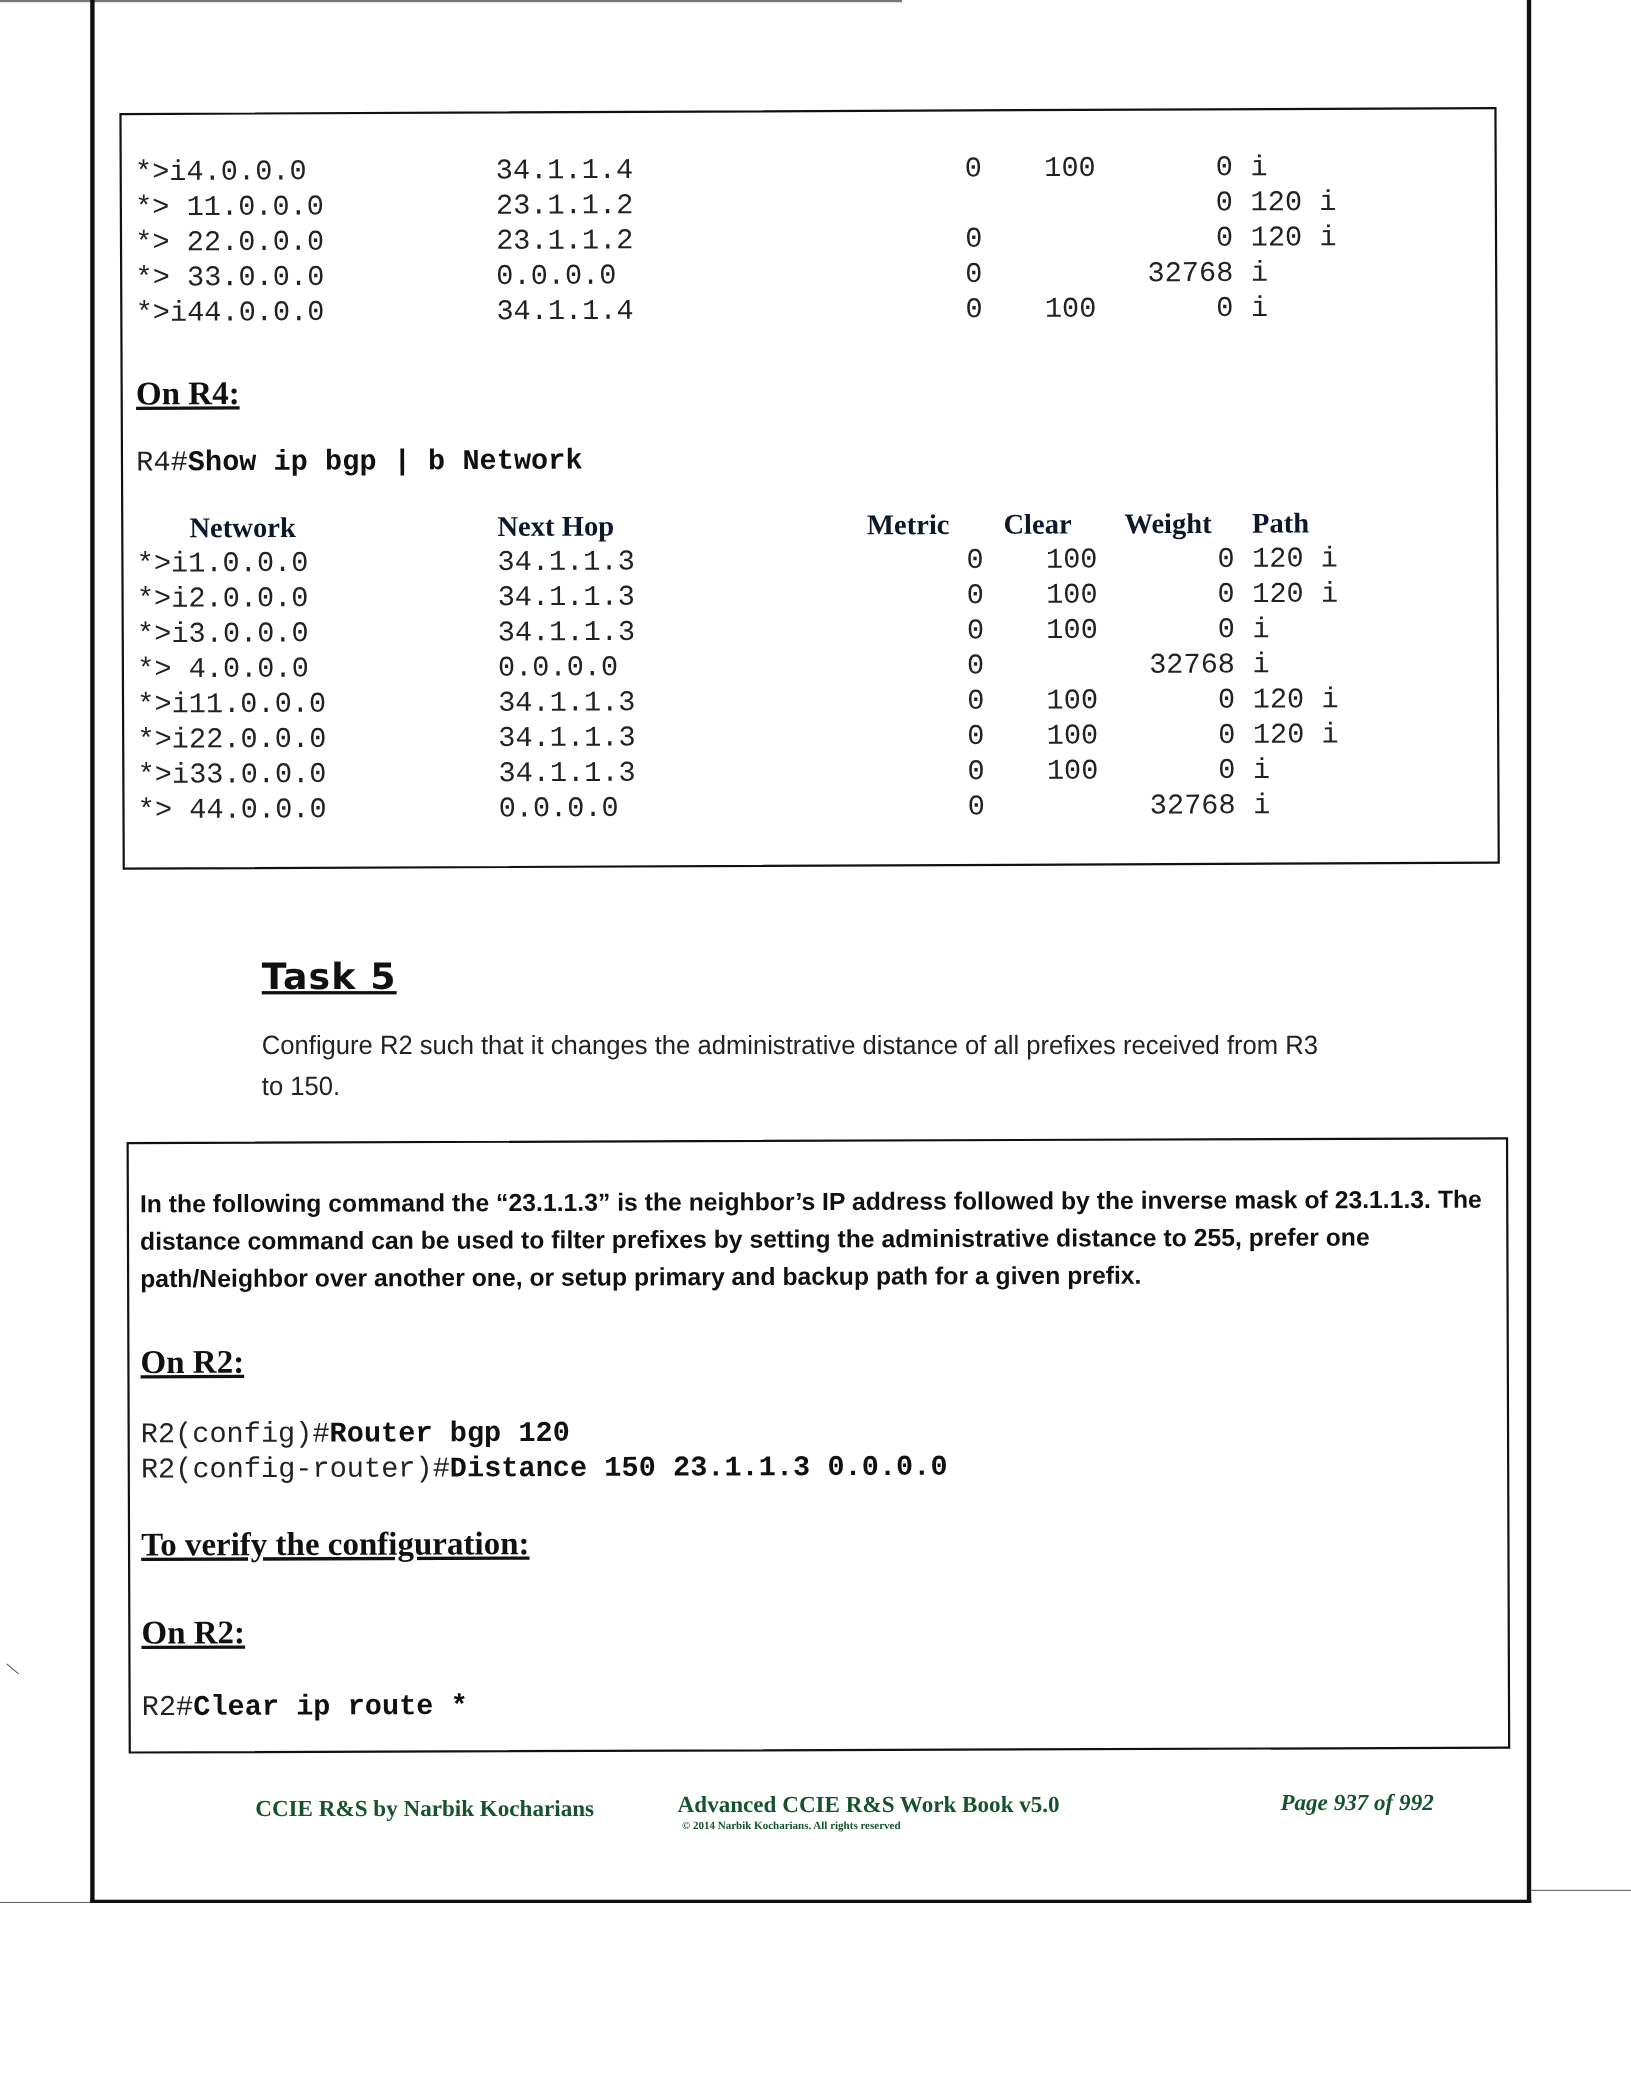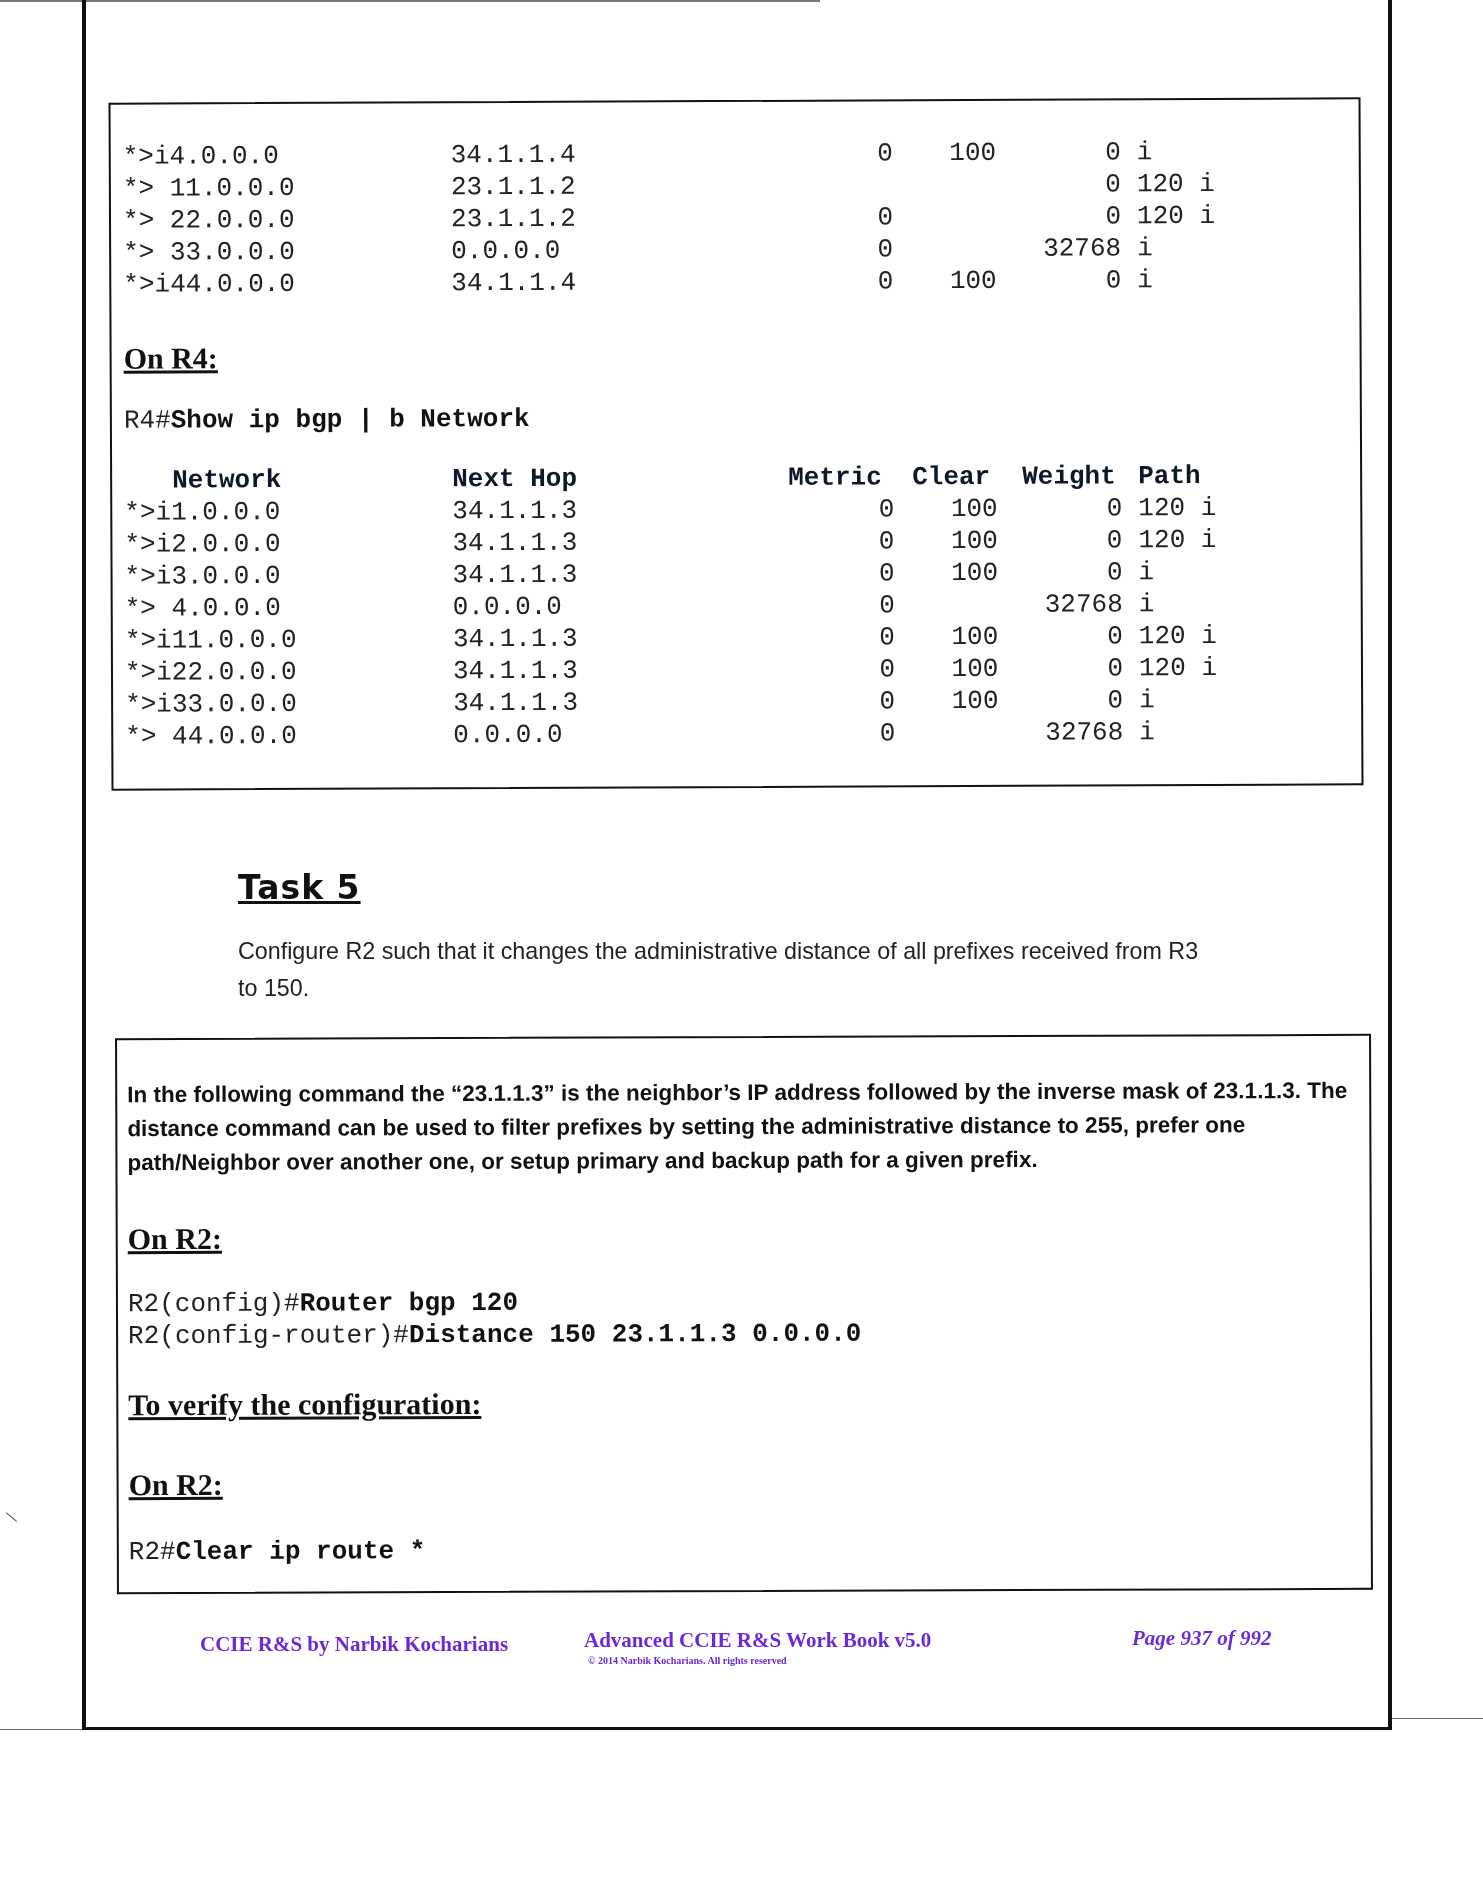--- a/index.html
+++ b/index.html
@@ -29,21 +29,21 @@
   .c-wgt { left: 900px; width: 110px; text-align: right; }
   .c-path { left: 1026px; }
 
   .serif-heading { position: absolute; font-family: "Liberation Serif", "DejaVu Serif", serif; font-weight: bold; font-size: 30px; text-decoration: underline; color: #111; }
   .cmd-line { position: absolute; left: 12px; }
 
   .task-title { position: absolute; left: 238px; top: 868px; font-family: "DejaVu Sans", sans-serif; font-weight: bold; font-size: 33px; text-decoration: underline; letter-spacing: 1px; color: #111; }
   .task-desc { position: absolute; left: 238px; top: 932px; width: 1000px; font-family: "Liberation Sans", sans-serif; font-size: 24px; line-height: 37px; color: #222; transform: scaleX(0.97); transform-origin: left; }
   .note-text { position: absolute; left: 10px; top: 38px; width: 1230px; font-family: "Liberation Sans", sans-serif; font-weight: bold; font-size: 22.5px; line-height: 34px; color: #111; }
 
-  .footer { position: absolute; font-family: "Liberation Serif", "DejaVu Serif", serif; font-weight: bold; color: #6d28d9; }
+  .footer { position: absolute; font-family: "Liberation Serif", "DejaVu Serif", serif; font-weight: bold; color: #14532d; margin-left: 32px; }
   .footer-author { left: 200px; top: 1632px; font-size: 21px; }
   .footer-book { left: 584px; top: 1628px; font-size: 21px; font-weight: bold; }
   .footer-copy { left: 588px; top: 1655px; font-size: 10px; }
   .footer-page { left: 1132px; top: 1626px; font-size: 21px; font-style: italic; }
 </style>
 </head>
 <body>
 
 <div class="top-scan-line"></div>
 <div class="bottom-left-scan"></div>
@@ -94,21 +94,21 @@
       <span class="cell c-wgt">0</span>
       <span class="cell c-path">i</span>
     </div>
   </div>
 
   <div class="serif-heading" style="left:12px; top:238px;font-family:Liberation Serif, serif;">On R4:</div>
 
   <div class="cmd-line" style="top:300px;"><span>R4#</span><b>Show ip bgp | b Network</b></div>
 
   <div>
-    <div class="row" style="top:360px; font-weight:bold; color:#0f172a;">
+    <div class="row" style="top:360px; font-weight:bold; color:#0f172a;font-family:Liberation Serif, serif;">
       <span class="cell" style="left:60px">Network</span>
       <span class="cell c-hop">Next Hop</span>
       <span class="cell" style="left:676px">Metric</span>
       <span class="cell" style="left:800px">Clear</span>
       <span class="cell" style="left:910px">Weight</span>
       <span class="cell" style="left:1026px">Path</span>
     </div>
     <div class="row" style="top:392px">
       <span class="cell c-net">*&gt;i1.0.0.0</span>
       <span class="cell c-hop">34.1.1.3</span>

